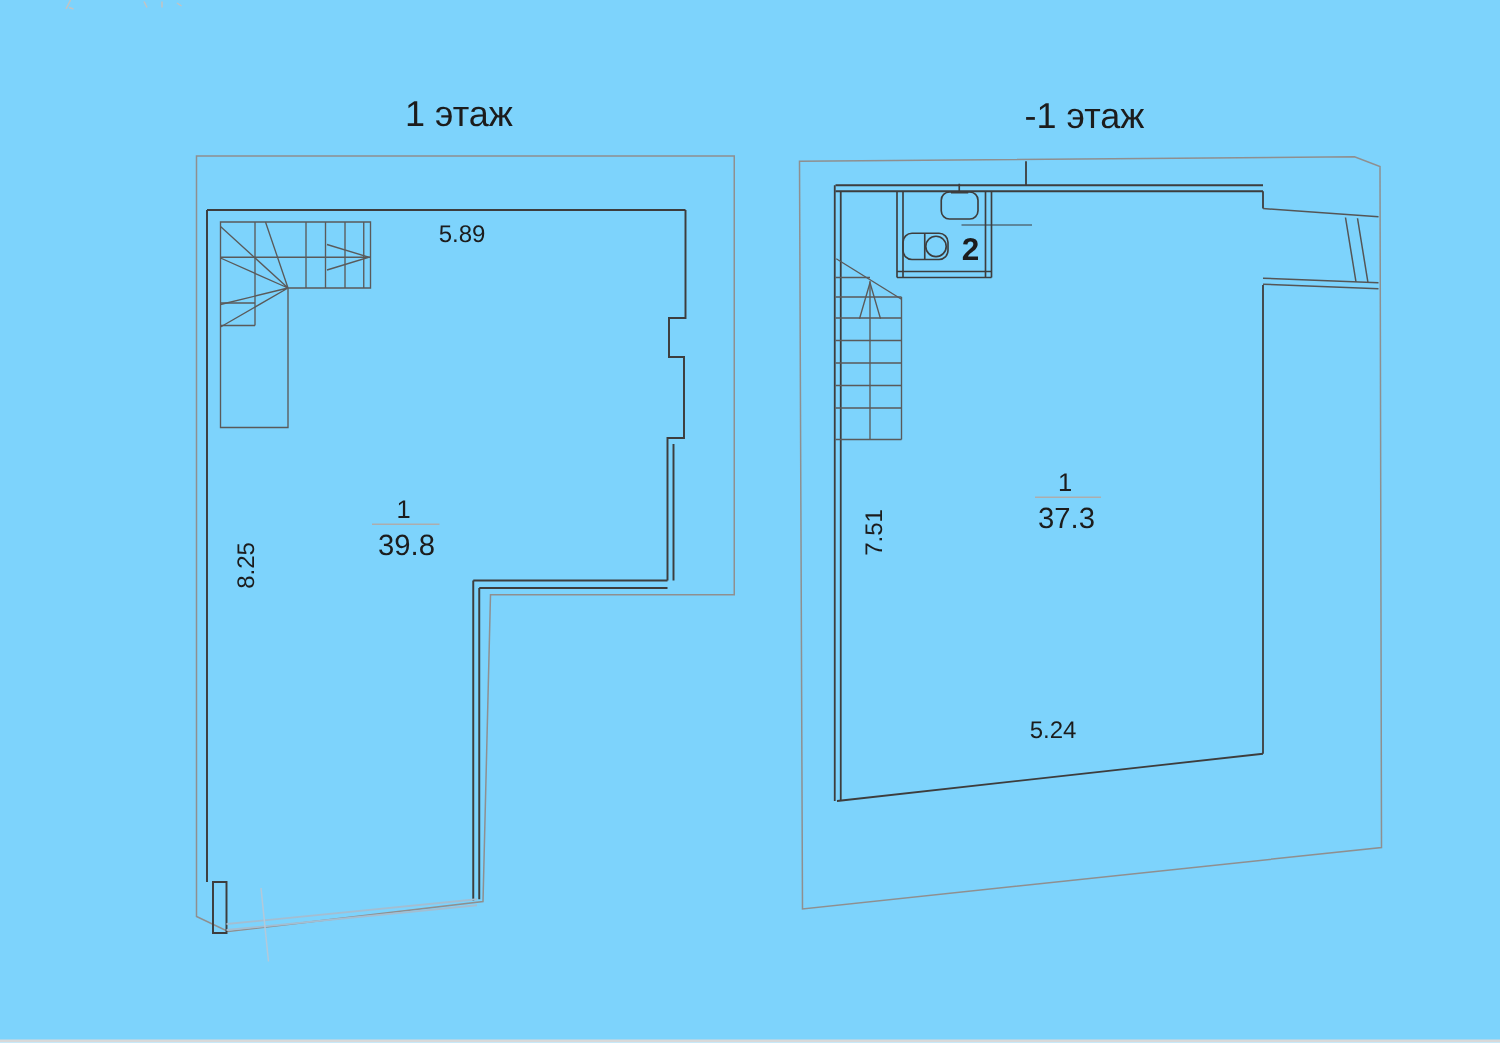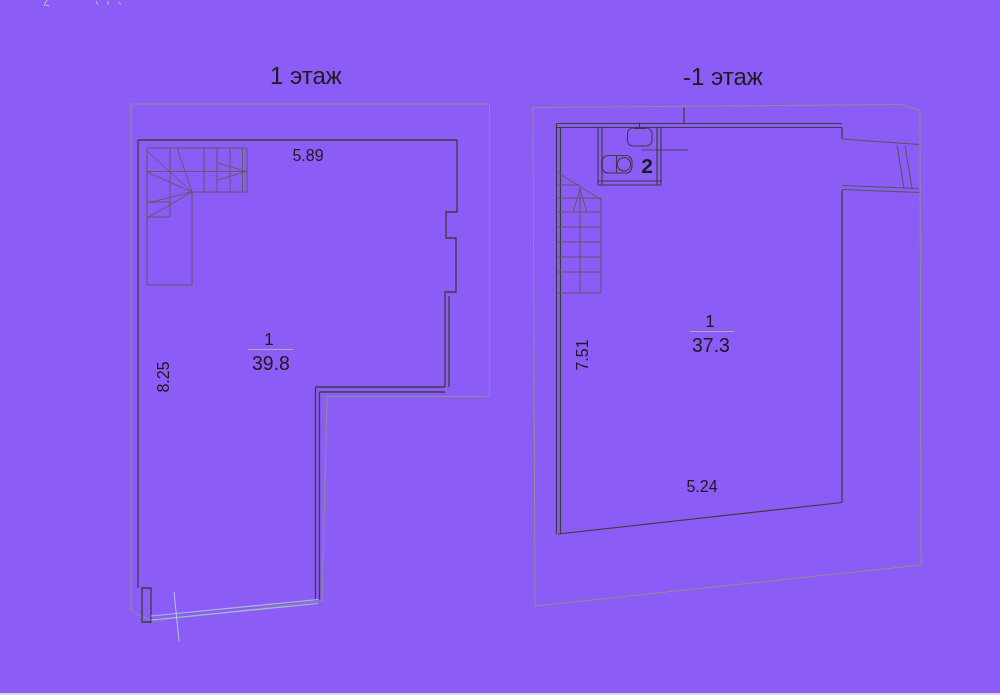--- a/index.html
+++ b/index.html
@@ -1,16 +1,16 @@
 <!DOCTYPE html>
 <html><head>
 <meta charset="utf-8">
 <style>
   html,body{margin:0;padding:0;background:#ffffff;}
-  #stage{position:relative;width:1000px;height:695px;background:#8b5cf6;overflow:hidden;
+  #stage{position:relative;width:1000px;height:695px;background:#7dd3fc;overflow:hidden;
          font-family:"Liberation Sans", sans-serif;}
   svg{position:absolute;left:0;top:0;}
   text{fill:#1c1c1c;}
   .title{font-size:24px;}
   .dim{font-size:16px;}
   .area{font-size:19.5px;}
   .roomnum{font-size:17px;}
   .wcnum{font-size:21px;font-weight:bold;}
 </style>
 </head>

